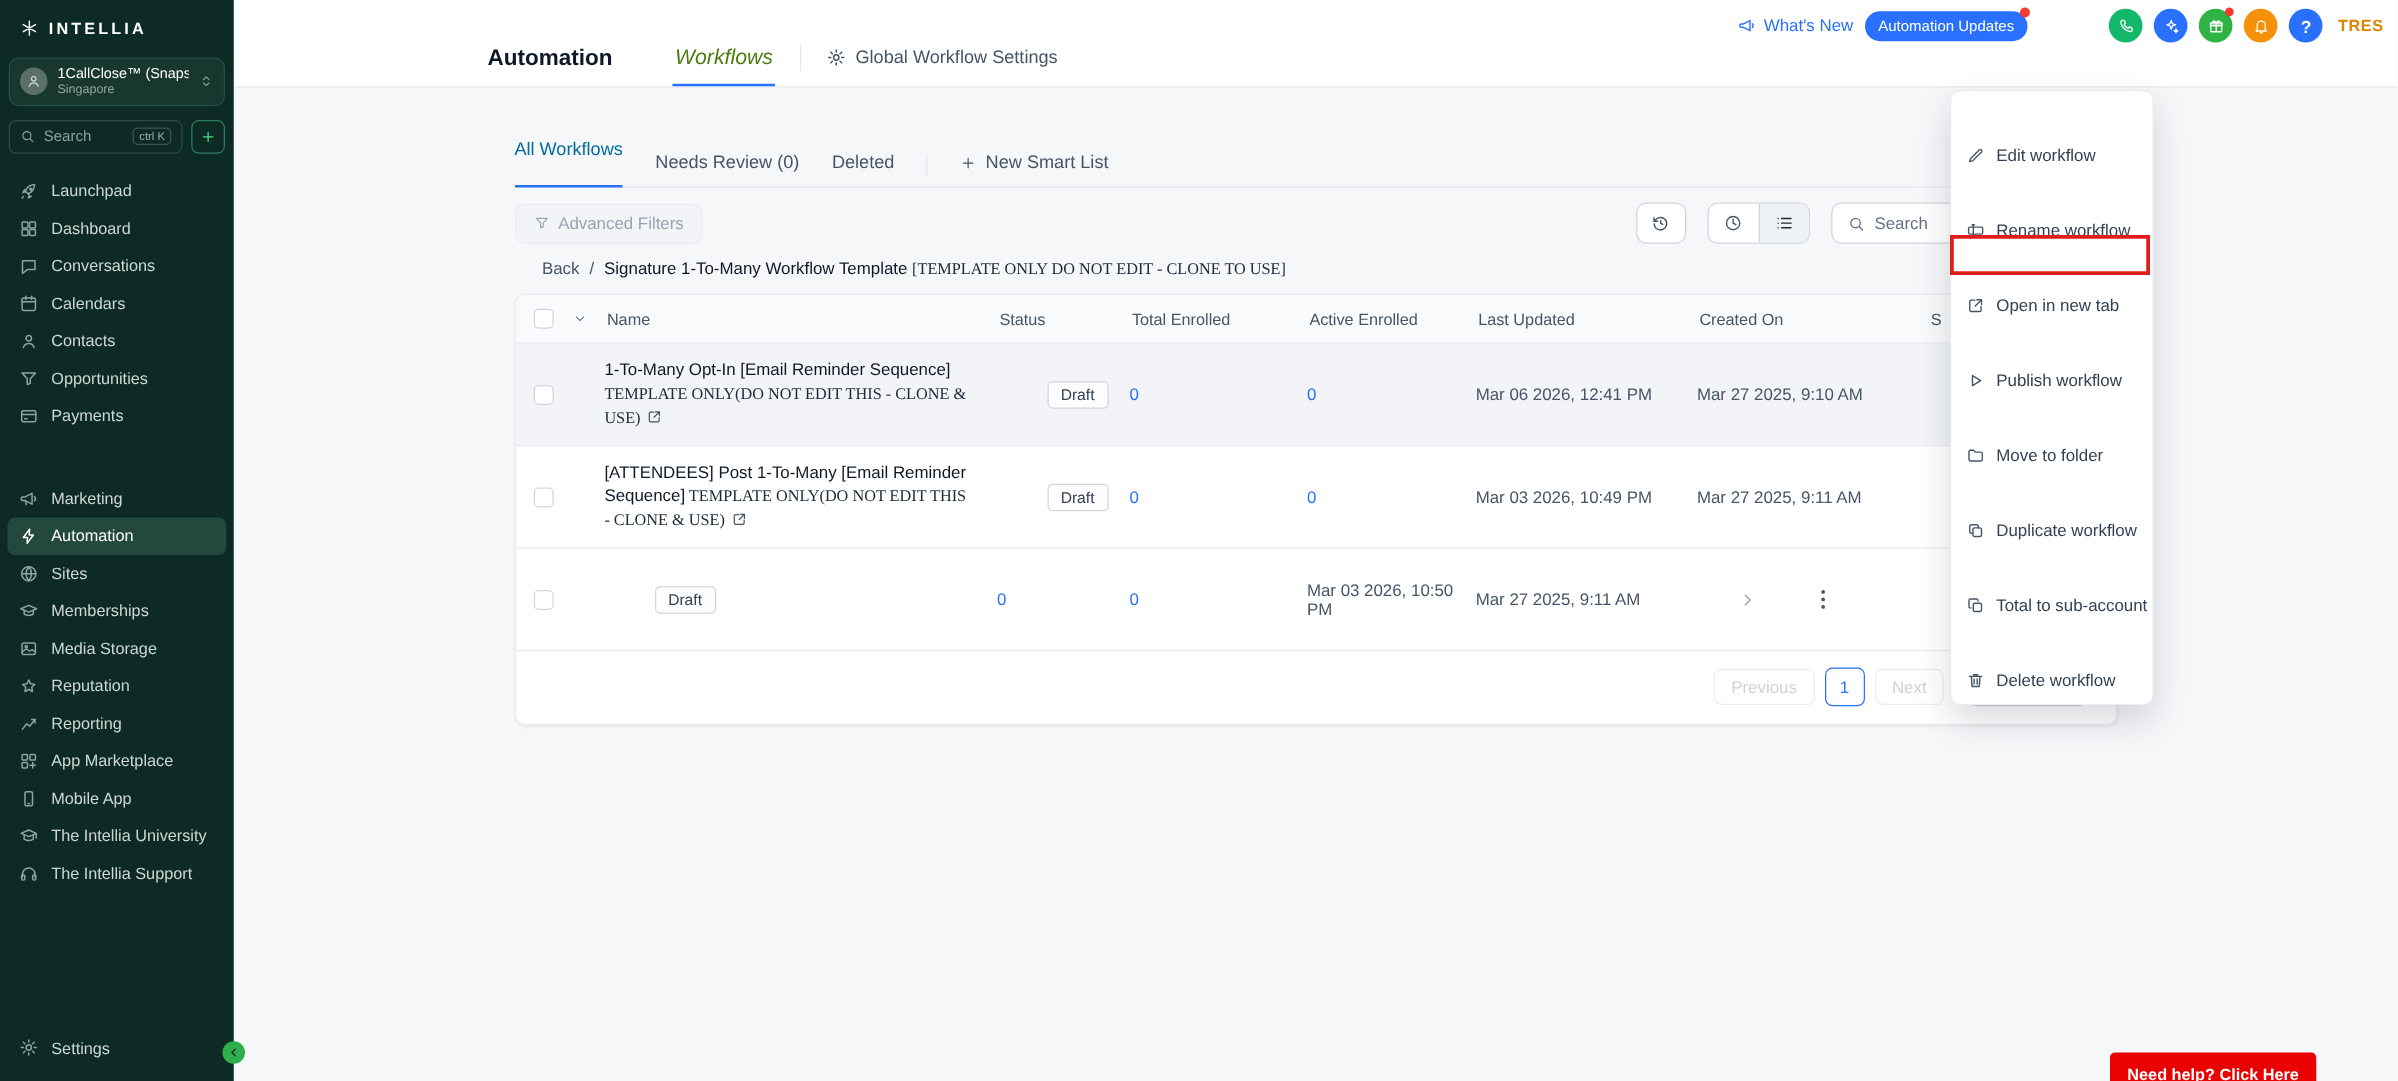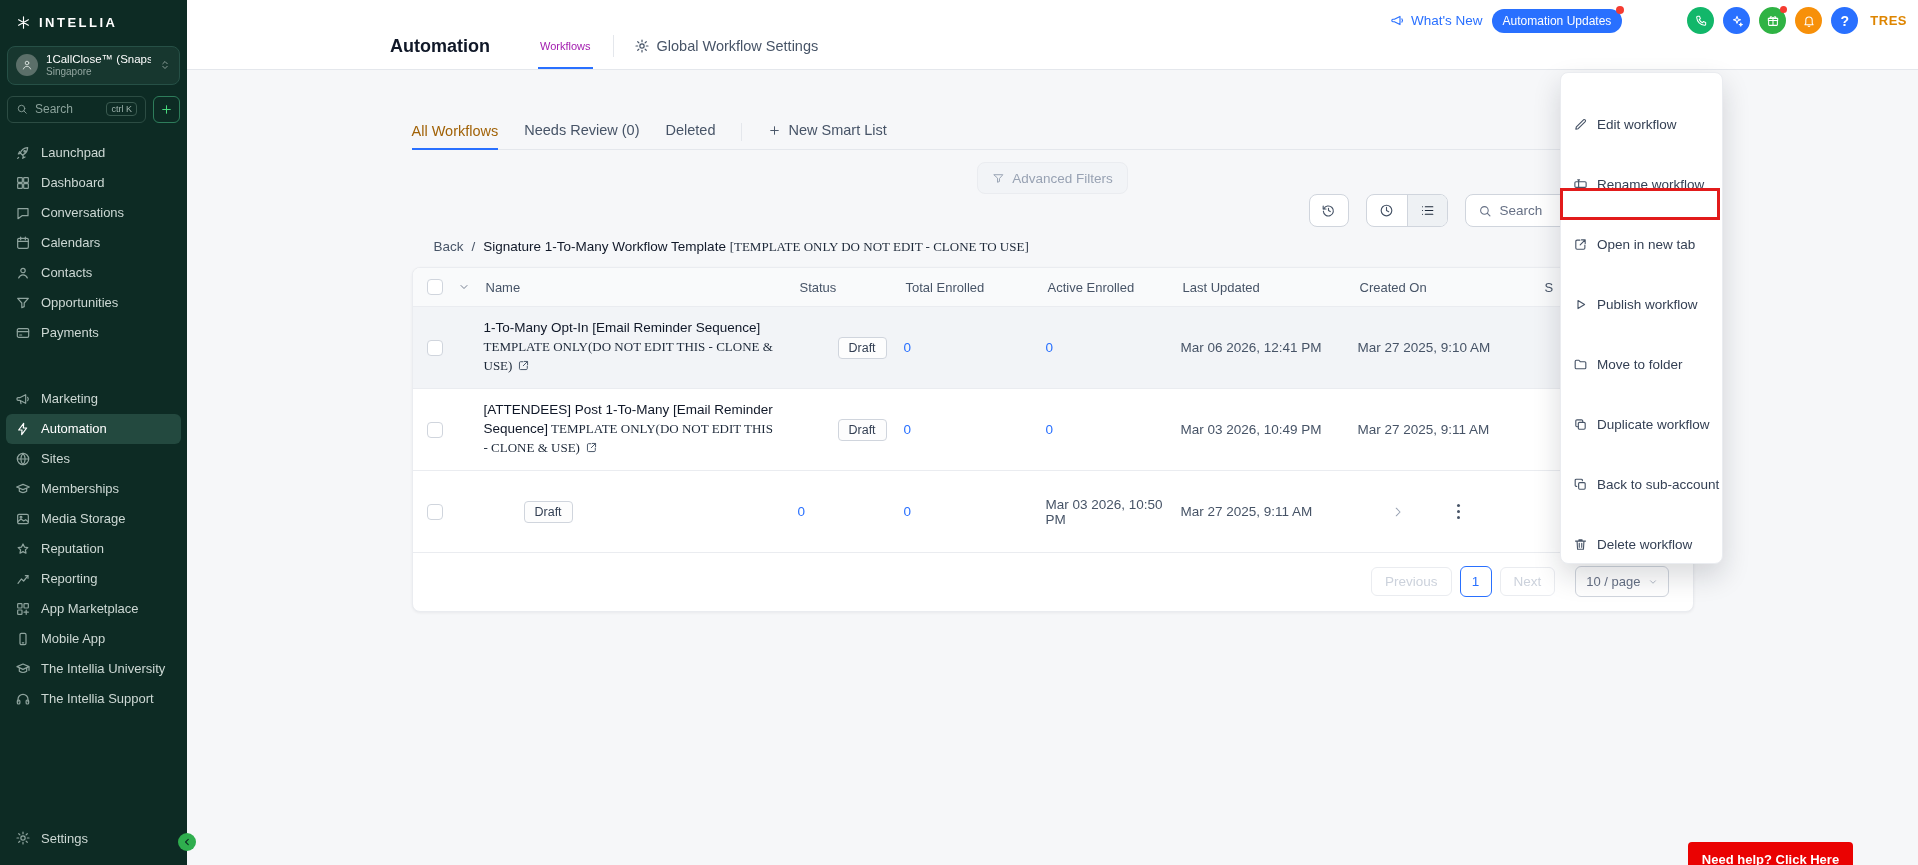--- a/index.html
+++ b/index.html
@@ -42,21 +42,21 @@
   .sb-item.group-gap { margin-top:36px; }
   .sb-bottom { padding:6px 0 12px; }
   .collapse-btn { position:absolute; right:-9px; bottom:14px; width:18px; height:18px; border-radius:50%; background:#2fae4e; border:none; color:#0d2b24; display:flex; align-items:center; justify-content:center; cursor:pointer; z-index:30; }
   .collapse-btn svg { width:10px; height:10px; stroke-width:2.6; }
 
   
   .main { flex:1; display:flex; flex-direction:column; min-width:0; }
   .topbar { height:70px; background:#fff; border-bottom:1px solid #e4e7ec; position:relative; flex-shrink:0; z-index:10; }
   .topbar-left { position:absolute; left:203px; bottom:0; height:46px; display:flex; align-items:center; }
   .tb-title { font-size:18px; font-weight:700; color:#101828; margin-right:48px; }
-  .tb-tab { position:relative; height:100%; display:flex; align-items:center; font-size:11px; color:#a21caf; font-weight:500; padding:0 2px; cursor:pointer; }
+  .tb-tab { position:relative; height:100%; display:flex; align-items:center; font-size:17px; color:#4d7c0f; font-weight:500; padding:0 2px; cursor:pointer;font-style:italic; }
   .tb-tab::after { content:""; position:absolute; left:0; right:0; bottom:0; height:2.5px; background:#2970ff; }
   .tb-sep { width:1px; height:22px; background:#e4e7ec; margin:0 20px; }
   .tb-gws { display:flex; align-items:center; gap:7px; color:#475467; font-size:14.5px; cursor:pointer; }
   .tb-gws .gi { width:16px; height:16px; color:#475467; }
   .tb-gws .gi svg { width:16px; height:16px; }
   .topbar-right { position:absolute; right:11px; top:7px; display:flex; align-items:center; gap:9px; }
   .whats-new { display:flex; align-items:center; gap:6px; color:#2970ff; font-size:13.5px; font-weight:500; cursor:pointer; }
   .whats-new .wi { width:15px; height:15px; }
   .whats-new .wi svg { width:15px; height:15px; }
   .updates-badge { position:relative; background:#2970ff; color:#fff; font-size:12px; font-weight:500; padding:5px 11px; border-radius:999px; cursor:pointer; white-space:nowrap; }
@@ -73,27 +73,27 @@
   .page-head { display:flex; align-items:center; justify-content:space-between; }
   .page-title { font-size:25px; font-weight:600; color:#101828; }
   .head-actions { display:flex; gap:6px; }
   .btn-folder { display:flex; align-items:center; gap:8px; background:#fff; border:1px solid #d0d5dd; border-radius:8px; padding:0 14px; height:35px; font-size:14px; color:#344054; font-weight:500; cursor:pointer; font-family:inherit; }
   .btn-folder .fi { width:15px; height:15px; color:#344054; }
   .btn-folder .fi svg { width:15px; height:15px; }
   .btn-primary-hidden { width:140px; height:35px; background:#2970ff; border:none; border-radius:8px; cursor:pointer; }
 
   .tabs-row { display:flex; align-items:flex-end; gap:26px; margin-top:18px; border-bottom:1px solid #e4e7ec; height:32px; }
   .tab { font-size:14.5px; color:#475467; padding-bottom:11px; cursor:pointer; }
-  .tab.active { color:#a16207; font-weight:500; border-bottom:2.5px solid #2970ff; margin-bottom:-1px; padding-bottom:9px;text-align:center; }
+  .tab.active { color:#0369a1; font-weight:500; border-bottom:2.5px solid #2970ff; margin-bottom:-1px; padding-bottom:20px;text-align:center; }
   .tabs-sep { width:1px; height:18px; background:#e4e7ec; margin-bottom:8px; }
   .tab-new { display:flex; gap:7px; align-items:center; color:#475467; font-size:14.5px; padding-bottom:11px; cursor:pointer; }
   .tab-new .pi { width:13px; height:13px; }
   .tab-new .pi svg { width:13px; height:13px; }
 
-  .filters-row { display:flex; align-items:center; margin-top:12px;flex-direction:column; }
+  .filters-row { display:flex; align-items:center; margin-top:12px; }
   .btn-advfilters { display:flex; align-items:center; gap:7px; background:#f2f4f7; border:1px solid #eaecf0; color:#98a2b3; font-size:13.5px; border-radius:8px; height:32px; padding:0 14px; cursor:pointer; font-family:inherit; }
   .btn-advfilters .afi { width:13px; height:13px; }
   .btn-advfilters .afi svg { width:13px; height:13px; }
   .filters-right { margin-left:auto; display:flex; gap:17px; align-items:center; }
   .icon-btn { width:40px; height:33px; border:1px solid #d0d5dd; border-radius:8px; background:#fff; display:flex; align-items:center; justify-content:center; color:#475467; cursor:pointer; }
   .icon-btn svg { width:15px; height:15px; }
   .segmented { display:flex; border:1px solid #d0d5dd; border-radius:8px; overflow:hidden; height:33px; background:#fff; }
   .seg { width:40px; display:flex; align-items:center; justify-content:center; color:#475467; cursor:pointer; }
   .seg svg { width:15px; height:15px; }
   .seg + .seg { border-left:1px solid #d0d5dd; }
@@ -709,21 +709,21 @@
       </span>
     <span>Duplicate workflow</span>
   </div>
   <div class="ctx-item">
     <span class="ci">
         <svg class="ic" viewBox="0 0 24 24">
           <rect x="9" y="9" width="10.5" height="10.5" rx="1.8"></rect>
           <path d="M6 15h-.8A1.7 1.7 0 0 1 3.5 13.3V5.2A1.7 1.7 0 0 1 5.2 3.5h8.1A1.7 1.7 0 0 1 15 5.2V6"></path>
         </svg>
       </span>
-    <span>Back to sub-account</span>
+    <span>Total to sub-account</span>
   </div>
   <div class="ctx-item">
     <span class="ci">
         <svg class="ic" viewBox="0 0 24 24">
           <path d="M4 6.5h16M9.5 6.5v-2h5v2M6.5 6.5l.8 13h9.4l.8-13M10 10v6.5M14 10v6.5"></path>
         </svg>
       </span>
     <span>Delete workflow</span>
   </div>
 </div>

